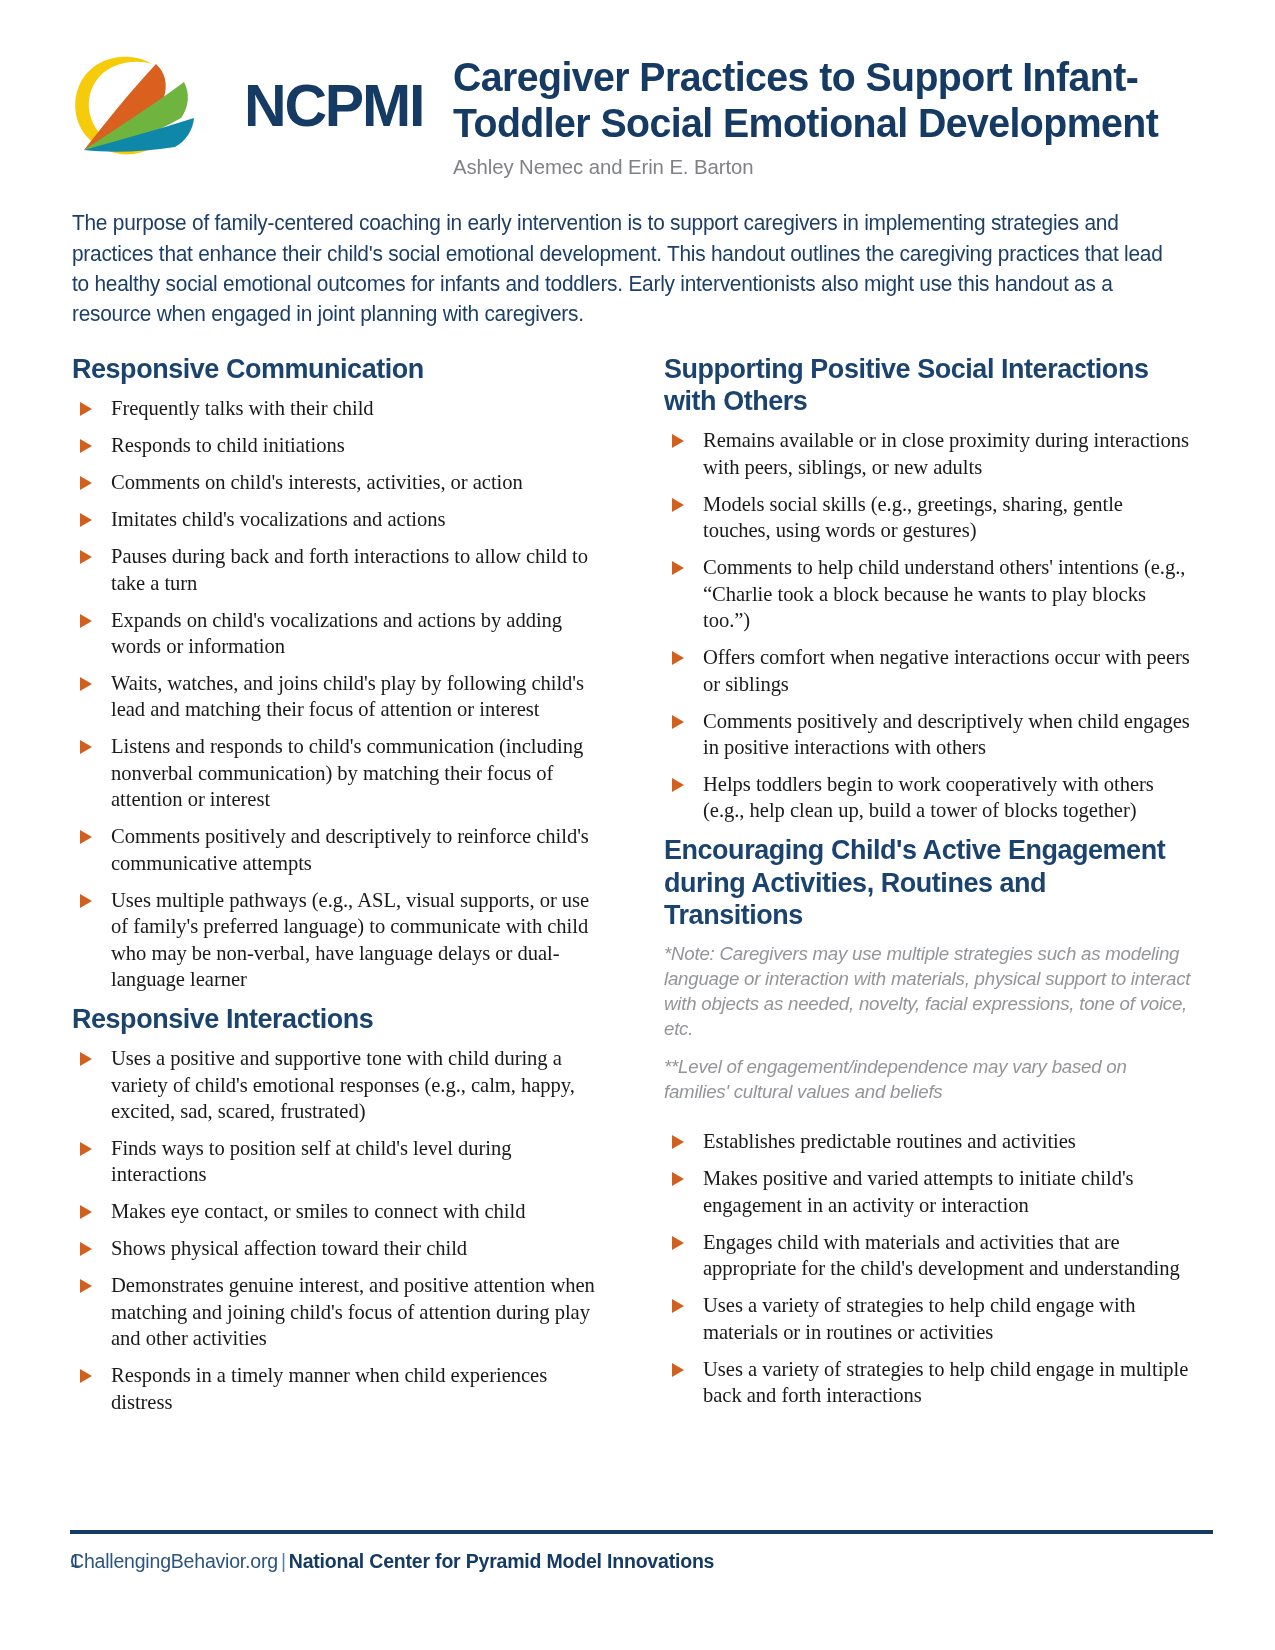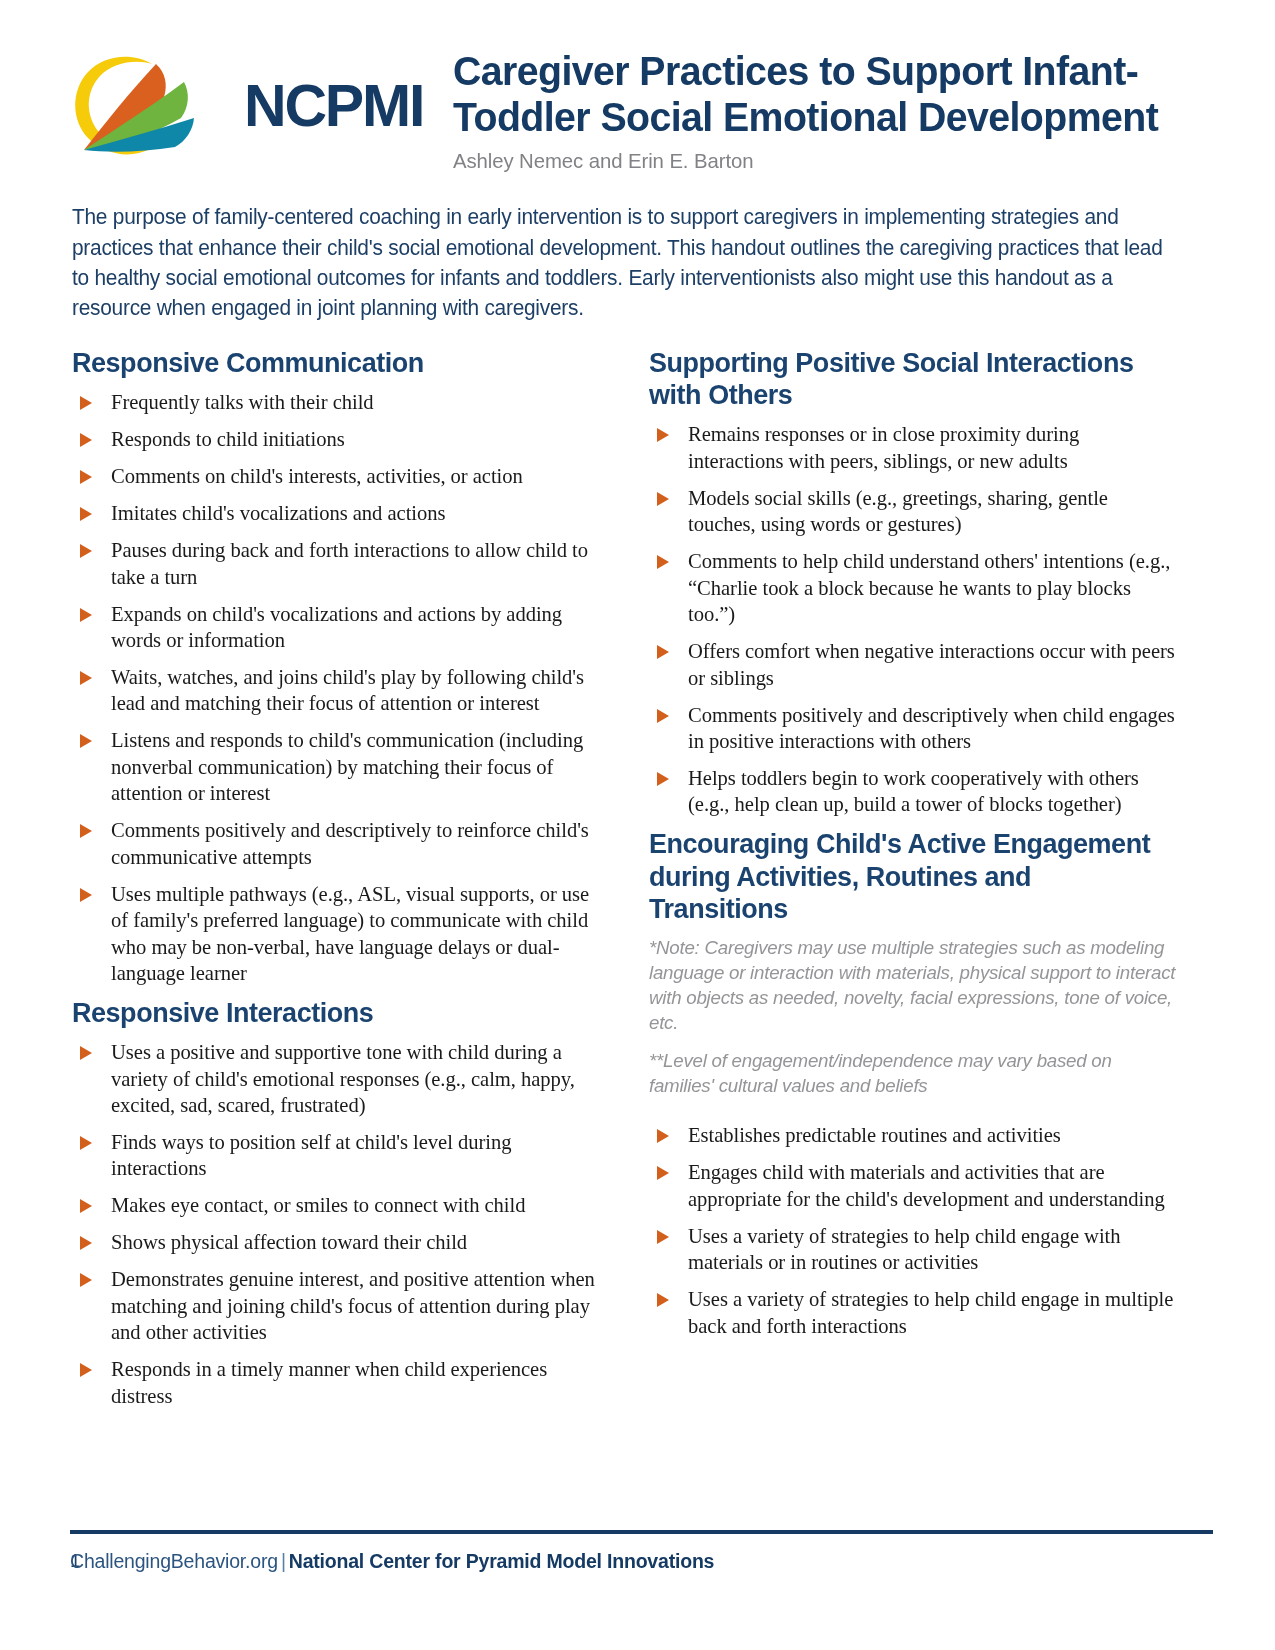--- a/index.html
+++ b/index.html
@@ -34,20 +34,21 @@
     letter-spacing: -2.2px;
     color: #153A63;
     margin-left: 6px;
     line-height: 1;
   }
 
   .title-block {
     flex: 1 1 auto;
     padding-left: 30px;
     padding-top: 6px;
+    margin-top: 6px;
   }
   .doc-title {
     font-family: "Liberation Sans", sans-serif;
     font-weight: bold;
     color: #153A63;
     font-size: 40.5px;
     line-height: 1.14;
     letter-spacing: -0.6px;
     margin: 0;
     transform: scaleX(0.97);
@@ -73,21 +74,21 @@
     letter-spacing: -0.25px;
     transform: scaleX(0.985);
     transform-origin: left top;
   }
 
   
   .columns {
     display: flex;
     margin: 24px 0 0 0;
     padding: 0 60px 0 72px;
-    gap: 47px;
+    gap: 62px;
     align-items: flex-start;
   }
   .col { width: 530px; flex: 0 0 530px; }
   .col-right { width: 535px; flex: 0 0 535px; }
 
   h2.section-head {
     font-family: "Liberation Sans", sans-serif;
     font-weight: bold;
     color: #1A4370;
     font-size: 27.5px;
@@ -230,40 +231,41 @@
     </ul>
   </div>
 
   <div class="col-right">
 
     <h2 class="section-head">
       <span>Supporting Positive Social Interactions</span><br>
       <span>with Others</span>
     </h2>
     <ul class="bullets">
-      <li><span class="tri"></span><span>Remains responses or in close proximity during interactions with peers, siblings, or new adults</span></li>
+      <li><span class="tri"></span><span>Remains available or in close proximity during interactions with peers, siblings, or new adults</span></li>
       <li><span class="tri"></span><span>Models social skills (e.g., greetings, sharing, gentle touches, using words or gestures)</span></li>
       <li><span class="tri"></span><span>Comments to help child understand others' intentions (e.g., “Charlie took a block because he wants to play blocks too.”)</span></li>
       <li><span class="tri"></span><span>Offers comfort when negative interactions occur with peers or siblings</span></li>
       <li><span class="tri"></span><span>Comments positively and descriptively when child engages in positive interactions with others</span></li>
       <li><span class="tri"></span><span>Helps toddlers begin to work cooperatively with others (e.g., help clean up, build a tower of blocks together)</span></li>
     </ul>
 
     <h2 class="section-head head-gap-top">
       <span>Encouraging Child's Active Engagement</span><br>
       <span>during Activities, Routines and Transitions</span>
     </h2>
 
     <div class="notes-wrap">
       <p class="note note-first">*Note: Caregivers may use multiple strategies such as modeling language or interaction with materials, physical support to interact with objects as needed, novelty, facial expressions, tone of voice, etc.</p>
       <p class="note">**Level of engagement/independence may vary based on families' cultural values and beliefs</p>
     </div>
 
     <ul class="bullets">
       <li><span class="tri"></span><span>Establishes predictable routines and activities</span></li>
+      <li><span class="tri"></span><span>Makes positive and varied attempts to initiate child's engagement in an activity or interaction</span></li>
       <li><span class="tri"></span><span>Engages child with materials and activities that are appropriate for the child's development and understanding</span></li>
       <li><span class="tri"></span><span>Uses a variety of strategies to help child engage with materials or in routines or activities</span></li>
       <li><span class="tri"></span><span>Uses a variety of strategies to help child engage in multiple back and forth interactions</span></li>
     </ul>
   </div>
 </div>
 
 <div class="footer">
   <div class="footer-rule"></div>
   <div class="footer-row">

